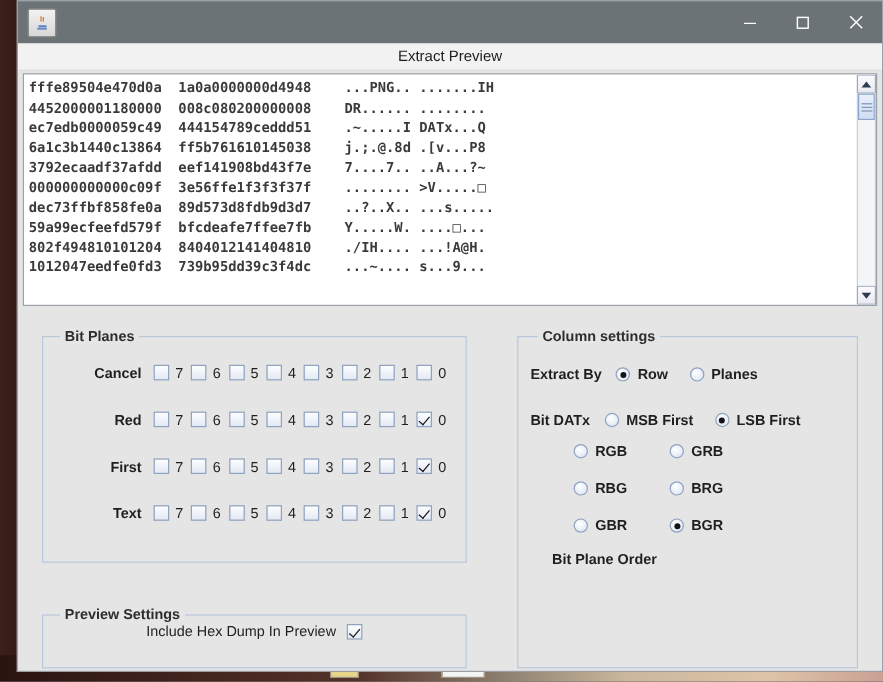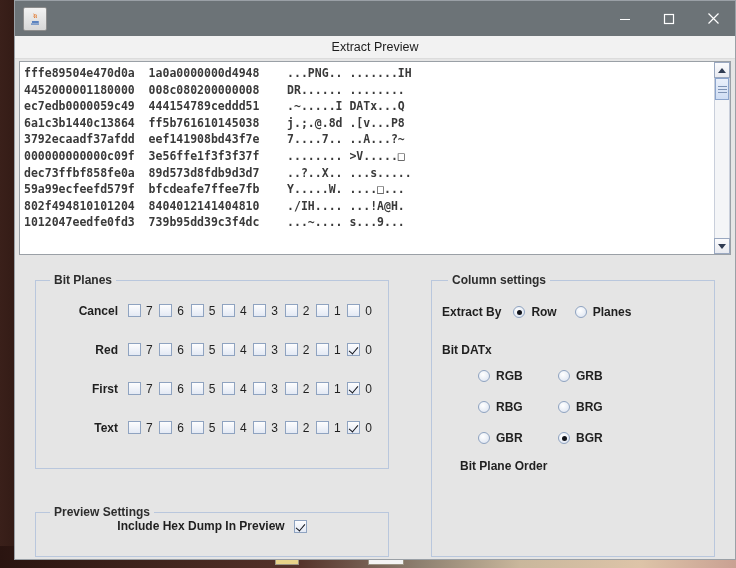--- a/index.html
+++ b/index.html
@@ -186,21 +186,21 @@
     left: 3px; top: 1px;
     width: 4px; height: 8px;
     border: solid #12141a;
     border-width: 0 1.6px 1.6px 0;
     transform: rotate(40deg);
   }
 
   
   #preview-grp { height: 52px; padding: 0 8px; box-sizing: border-box; display: flex; align-items: center; }
   #preview-inner { display: flex; align-items: center; justify-content: center; width: 100%; gap: 9px; }
-  #preview-label { font-size: 12px; font-weight: bold; color: #1f1f1f; }
+  #preview-label { font-size: 12px; font-weight: normal; color: #1f1f1f; }
 
   
   #order-grp { flex: 1; padding: 6px 10px 0 10px; box-sizing: border-box; }
   .ord-row { display: flex; align-items: center; height: 38px; }
   .ord-label { font-size: 12px; font-weight: bold; color: #1f1f1f; margin-right: 12px; }
   .radio-item { display: flex; align-items: center; gap: 6px; margin-right: 18px; }
   .radio-item .rl { font-size: 12px; font-weight: bold; color: #1f1f1f; }
   .rbox {
     width: 12px; height: 12px; border-radius: 50%;
     border: 1px solid #8fa3c0;
@@ -493,20 +493,30 @@
               </div>
               <div class="radio-item">
                 <span class="rbox"></span>
                 <span class="rl">Planes</span>
               </div>
             </div>
         </div>
 
         <div class="ord-row">
           <span class="ord-label">Bit DATx</span>
+          <div id="bit-order-options" style="display:flex">
+              <div class="radio-item">
+                <span class="rbox"></span>
+                <span class="rl">MSB First</span>
+              </div>
+              <div class="radio-item">
+                <span class="rbox sel"></span>
+                <span class="rl">LSB First</span>
+              </div>
+            </div>
         </div>
 
         <div id="bpo-grid">
             <div class="radio-item">
               <span class="rbox"></span>
               <span class="rl">RGB</span>
             </div>
             <div class="radio-item">
               <span class="rbox"></span>
               <span class="rl">GRB</span>

